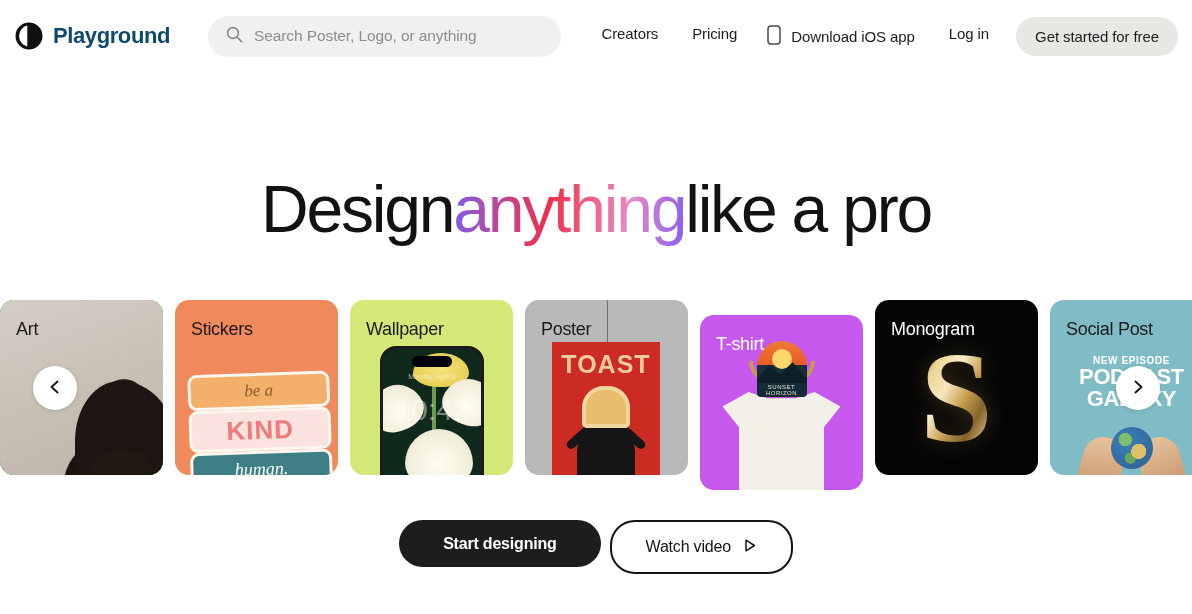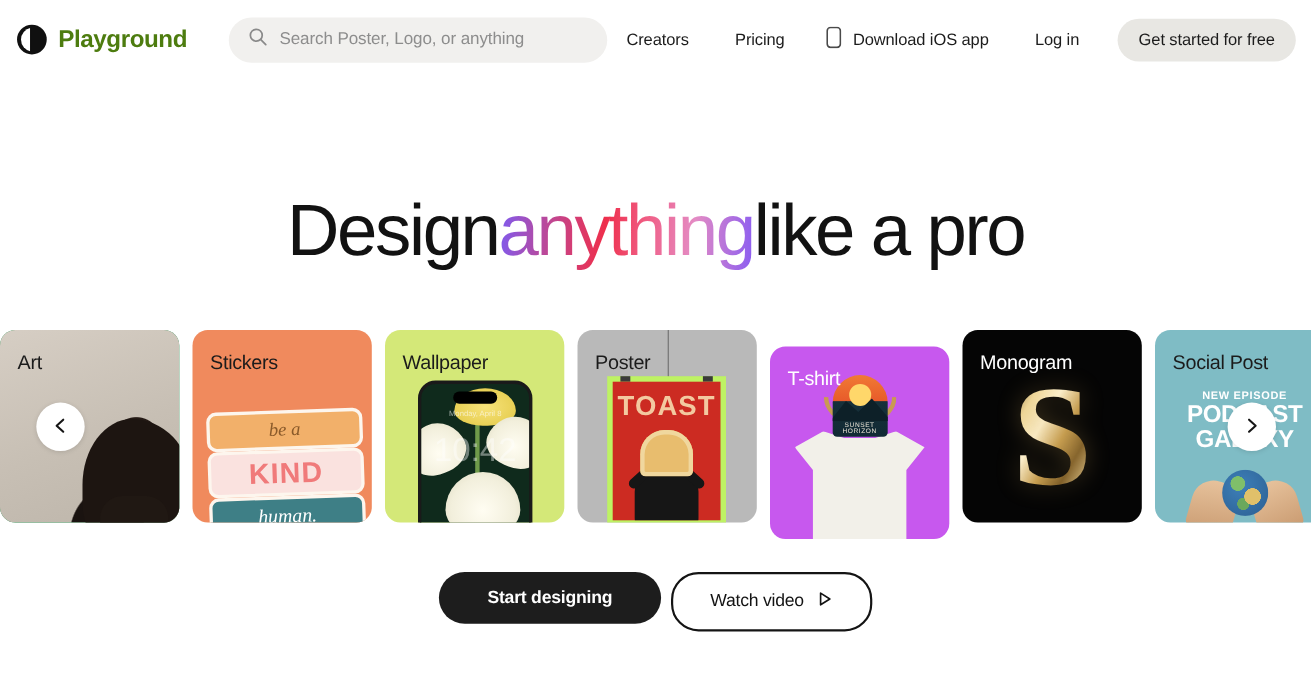--- a/index.html
+++ b/index.html
@@ -27,21 +27,21 @@
     cursor: pointer;
     flex: 0 0 auto;
   }
   .brand-logo {
     width: 30px; height: 30px;
     flex: 0 0 auto;
   }
   .brand-name {
     font-size: 22px;
     font-weight: bold;
-    color: #4d7c0f;
+    color: #0c4a6e;
     letter-spacing: -0.4px;
   }
 
   .search-wrap {
     margin-left: 38px;
     width: 353px;
     height: 41px;
     background: #f1f0ee;
     border-radius: 21px;
     display: flex;
@@ -59,22 +59,22 @@
     font-size: 15.5px;
     color: #0f172a;
     width: 100%;
     letter-spacing: -0.1px;
   }
   .search-input::placeholder { color: #8d8d8d; }
 
   .nav {
     margin-left: auto;
     display: flex;
-    align-items: center;
-    gap: 8px;
+    align-items: flex-start;
+    gap: 0;
   }
   .nav-link {
     font-size: 15px;
     color: #1c1c1c;
     padding: 8px 17px;
     cursor: pointer;
     white-space: nowrap;
     letter-spacing: -0.1px;
   }
   .nav-link.with-icon {
@@ -251,21 +251,21 @@
   .stem {
     position:absolute; left: 49px; top: 28px; width: 4px; height: 74px;
     background:#6f9a4a; z-index:1;
   }
 
   .poster-string {
     position:absolute; left: 50%; top: 0; width: 1px; height: 44px; background:#6e6e6e;
   }
   .poster {
     position:absolute; left: 27px; top: 42px; width: 108px; height: 136px;
-    background:#bef264; padding: 5px;
+    background:#701a75; 
   }
   .poster-inner {
     width:100%; height:100%; background:#cc2b22; position:relative; overflow:hidden;
   }
   .poster-title {
     position:absolute; top: 8px; left:0; right:0; text-align:center;
     font-size: 25px; font-weight:bold; color:#f3c9a0; letter-spacing:1px;
     font-family:"Liberation Sans", sans-serif;
   }
   .toast {

